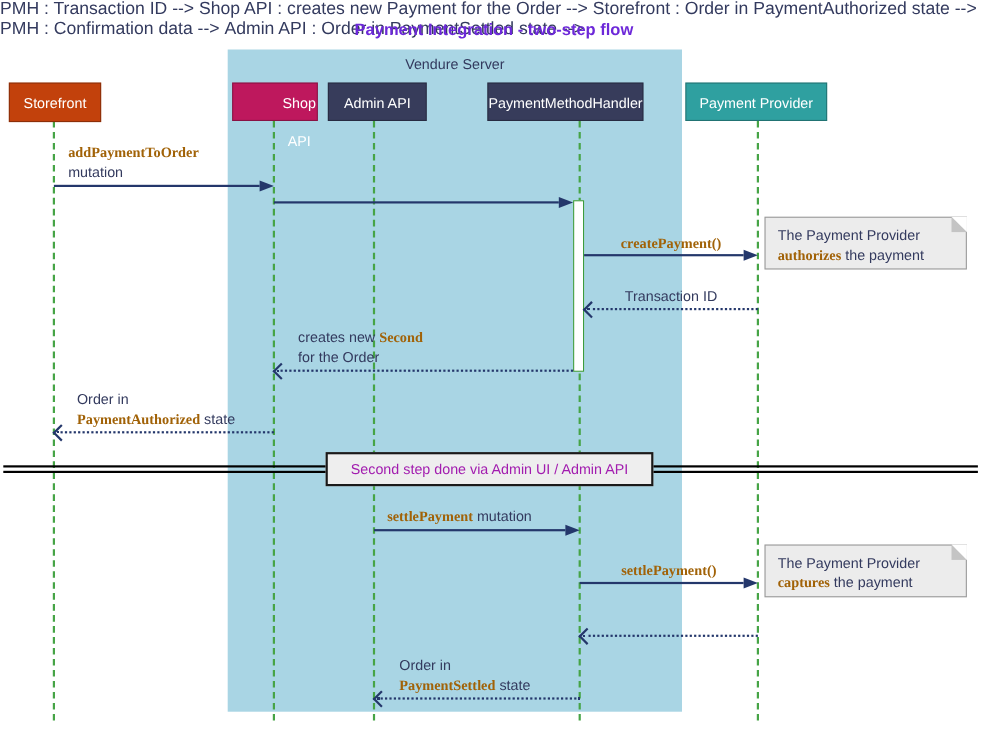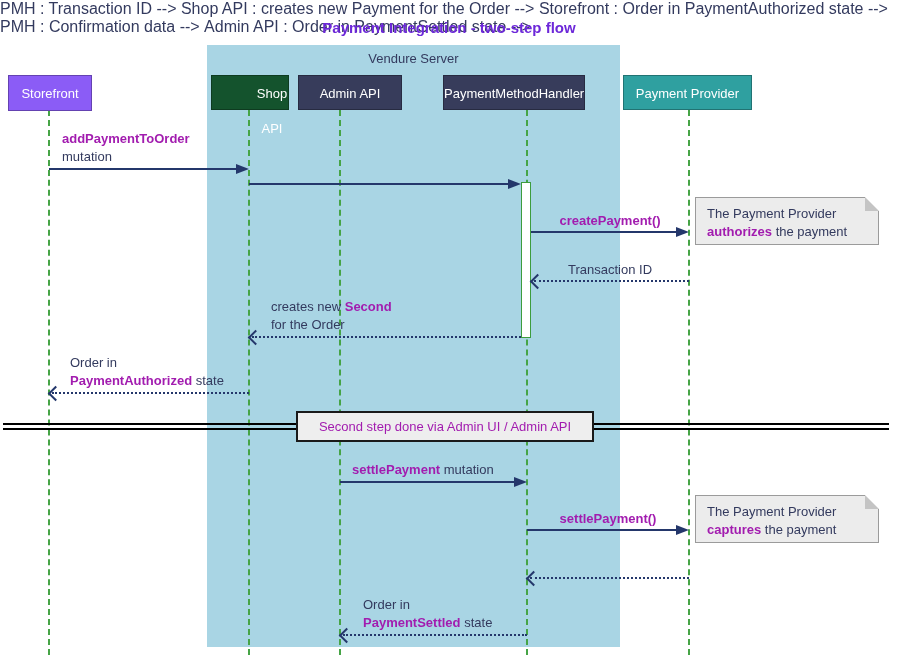--- a/index.html
+++ b/index.html
@@ -23,44 +23,44 @@
   }
   .lifeline{
     top:110px;height:545px;width:0;
     border-left:2px dashed #46A446;z-index:1;
   }
   .participant{
     top:75px;height:35px;line-height:35px;text-align:center;
     font-size:13px;color:#fff;z-index:3;box-sizing:border-box;
     border:1px solid rgba(0,0,0,0.28);
   }
-  .p-external{left:8px;width:84px;height:36px;line-height:36px;background:#8b5cf6;}
-  .p-shop{left:211px;width:78px;background:#14532d;padding-left:44px;}
-  .p-admin{left:298px;width:104px;background:#373C5B;}
+  .p-external{left:8px;width:84px;height:36px;line-height:36px;background:#c2410c;}
+  .p-shop{left:211px;width:78px;background:#be185d;padding-left:44px;}
+  .p-admin{left:298px;width:90px;background:#373C5B;}
   .p-pmh{left:443px;width:142px;background:#373C5B;}
   .p-provider{left:623px;width:129px;background:#2FA0A0;}
   .activation{
     left:521px;top:182px;width:10px;height:156px;
     background:#fff;border:1px solid #3D9C3D;z-index:2;box-sizing:border-box;
   }
   .msg-line{height:0;z-index:2;}
   .solid{border-top:2px solid #24376B;}
   .dashed{border-top:2px dotted #24376B;}
   .head-right{
     width:0;height:0;z-index:2;
     border-left:13px solid #24376B;
     border-top:5px solid transparent;border-bottom:5px solid transparent;
   }
   .head-left-open{
     width:9px;height:9px;z-index:2;
     border-left:2px solid #24376B;border-top:2px solid #24376B;
     transform:rotate(-45deg);
   }
   .lbl{font-size:13px;white-space:nowrap;z-index:3;color:#333A5E;}
-  .lbl .b,.b{font-weight:bold;color:#a21caf;}
+  .lbl .b,.b{font-weight:bold;color:#a16207;font-family:Liberation Serif, serif;}
   .center{text-align:center;}
   .divider-line{height:2px;background:#000;z-index:2;}
   .divider-box{
     left:296px;top:411px;width:298px;height:31px;box-sizing:border-box;
     background:#EEEEEE;border:2px solid #1A1A1A;z-index:3;
     text-align:center;line-height:27px;font-size:13px;color:#a21caf;
   }
   .note{
     width:184px;height:48px;background:#ECECEC;border:1px solid #9B9B9B;
     z-index:3;box-sizing:border-box;padding:7px 6px 12px 11px;

